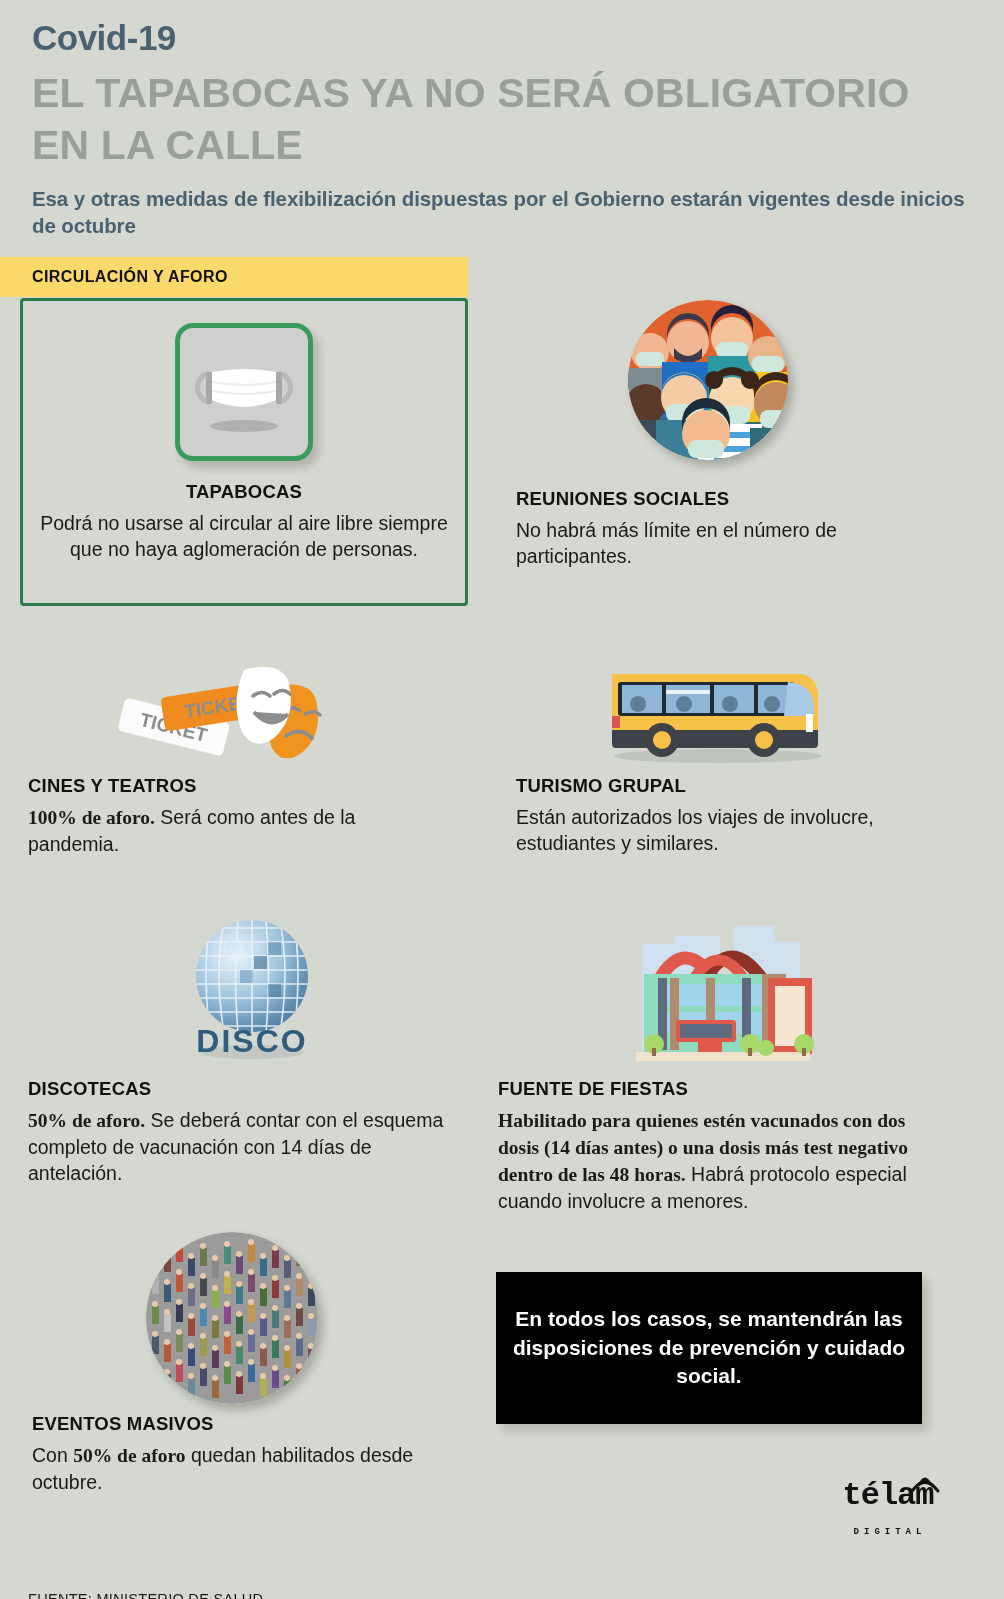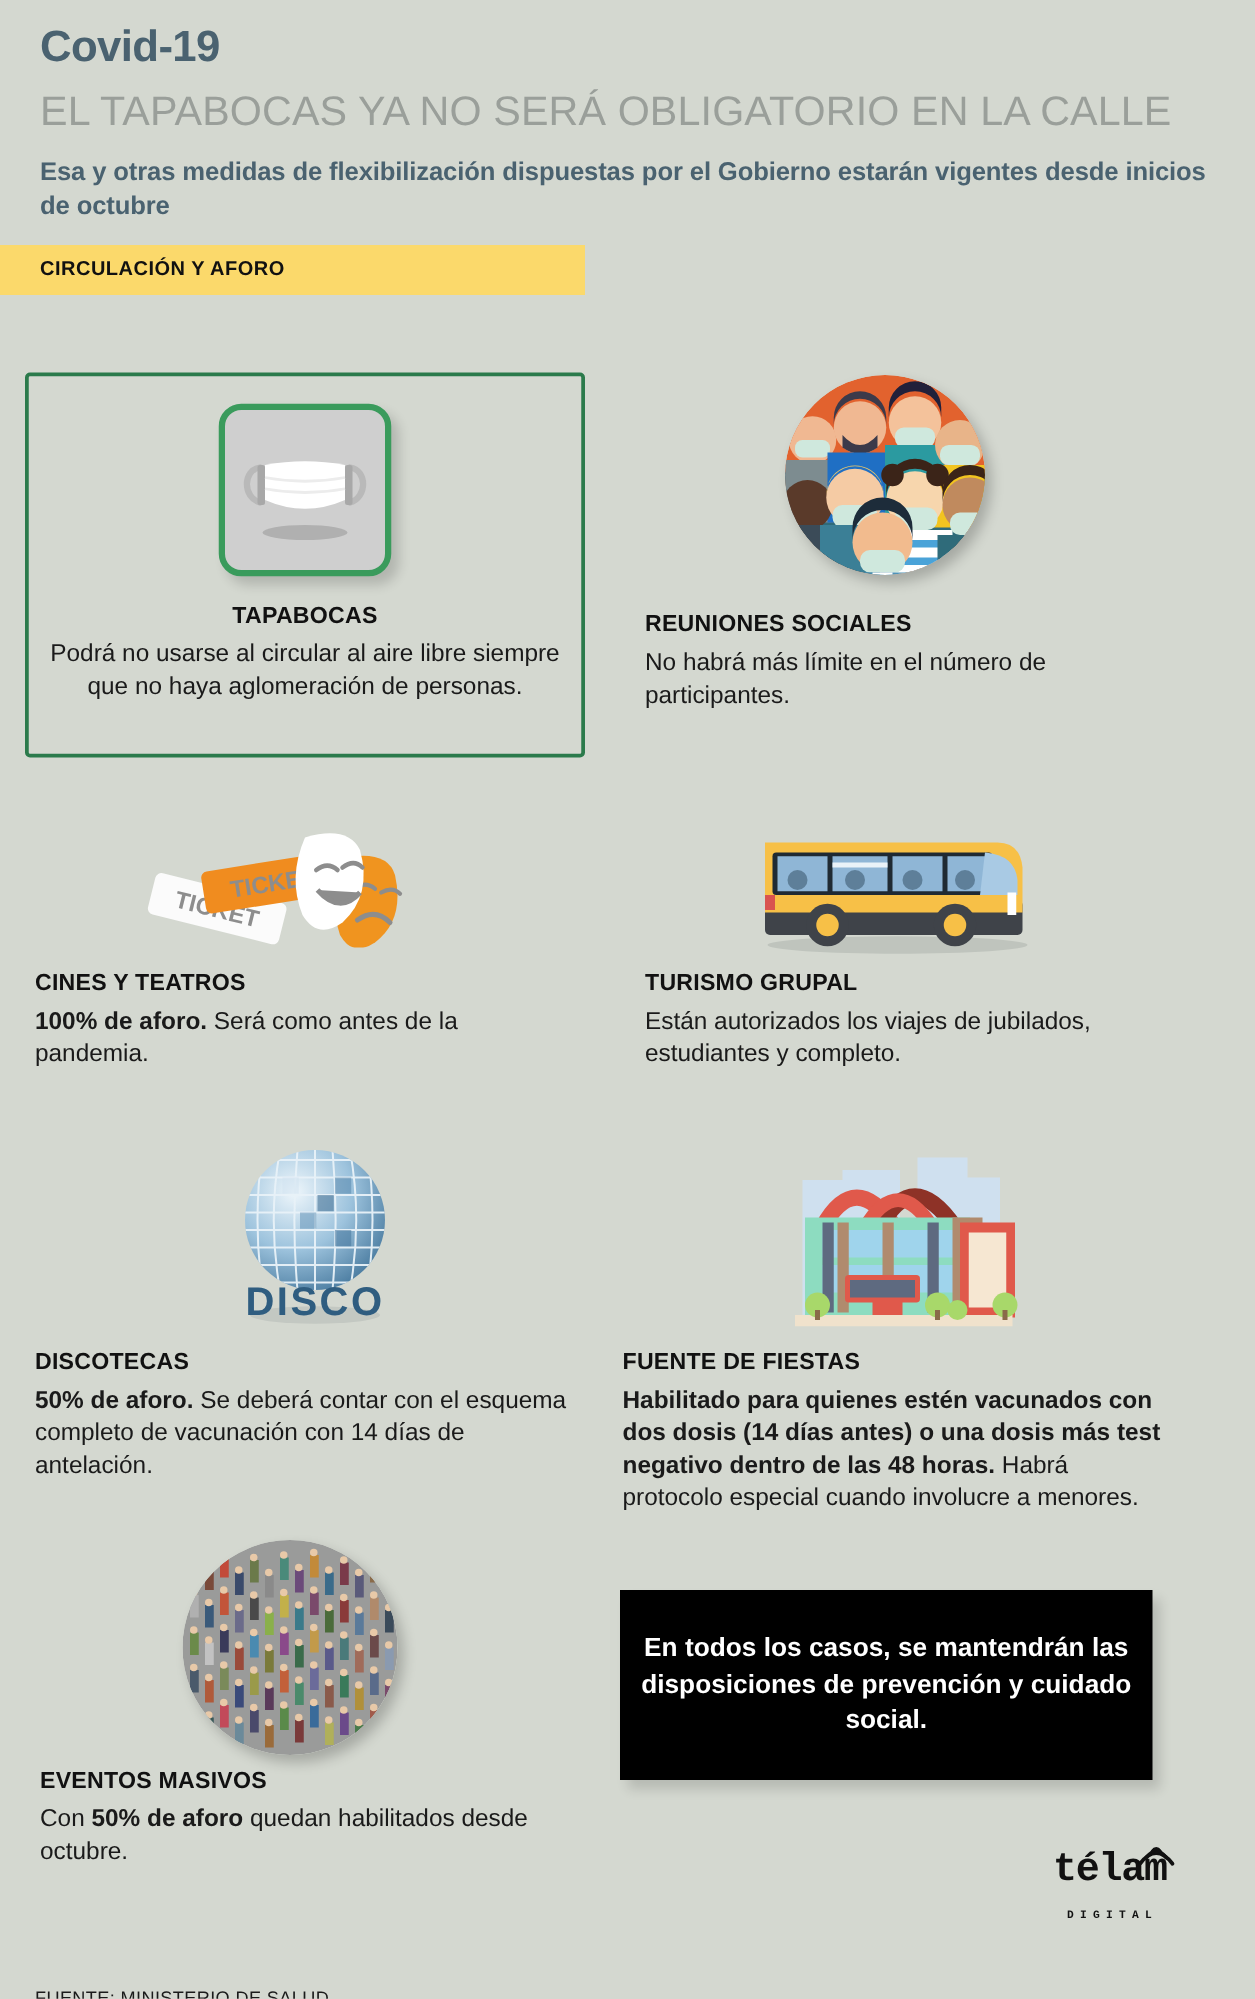--- a/index.html
+++ b/index.html
@@ -25,22 +25,22 @@
 
   .kicker {
     font-size: 35px;
     font-weight: bold;
     color: #4a6270;
     letter-spacing: -0.5px;
     line-height: 1.15;
   }
 
   .headline {
-    font-size: 33px;
-    font-weight: normal;
+    font-size: 41px;
+    font-weight: bold;
     color: #9a9f9a;
     line-height: 1.25;
     letter-spacing: 0.1px;
     margin-top: 10px;
     text-transform: uppercase;
   }
 
   .subhead {
     font-size: 20.5px;
     font-weight: bold;
@@ -74,21 +74,21 @@
     font-weight: bold;
     color: #111;
     letter-spacing: 0.2px;
     margin-bottom: 7px;
   }
   .card-body {
     font-size: 19.5px;
     color: #1a1a1a;
     line-height: 1.34;
   }
-  .card-body b { font-weight: bold; }
+  .card-body b { font-weight: bold; font-family: Liberation Serif, serif; }
 
   
   .framed {
     position: absolute;
     left: 20px;
     top: 298px;
     width: 448px;
     height: 308px;
     border: 3px solid #2b7a4b;
     border-radius: 4px;
@@ -332,21 +332,21 @@
       <rect x="12" y="56" width="8" height="12" fill="#d9534f"></rect>
       <rect x="206" y="54" width="7" height="18" fill="#ffffff"></rect>
       <circle cx="62" cy="80" r="17" fill="#3f4349"></circle>
         <circle cx="62" cy="80" r="9" fill="#f7c047"></circle>
       <circle cx="164" cy="80" r="17" fill="#3f4349"></circle>
         <circle cx="164" cy="80" r="9" fill="#f7c047"></circle>
     </svg>
   </div>
   <div class="col-right" style="left:516px; top:775px; width:430px;">
     <div class="card-title">TURISMO GRUPAL</div>
-    <div class="card-body">Están autorizados los viajes de jubilados, estudiantes y completo.</div>
+    <div class="card-body">Están autorizados los viajes de involucre, estudiantes y similares.</div>
   </div>
 
   <div class="icon-wrap" style="left:178px; top:912px;">
     <svg class="art" width="148" height="150" viewBox="0 0 148 150">
       <defs>
         <radialGradient id="dg" cx="35%" cy="30%" r="75%">
           <stop offset="0%" stop-color="#eef6fb"></stop>
           <stop offset="55%" stop-color="#9dc3dd"></stop>
           <stop offset="100%" stop-color="#4e7fa3"></stop>
         </radialGradient>

